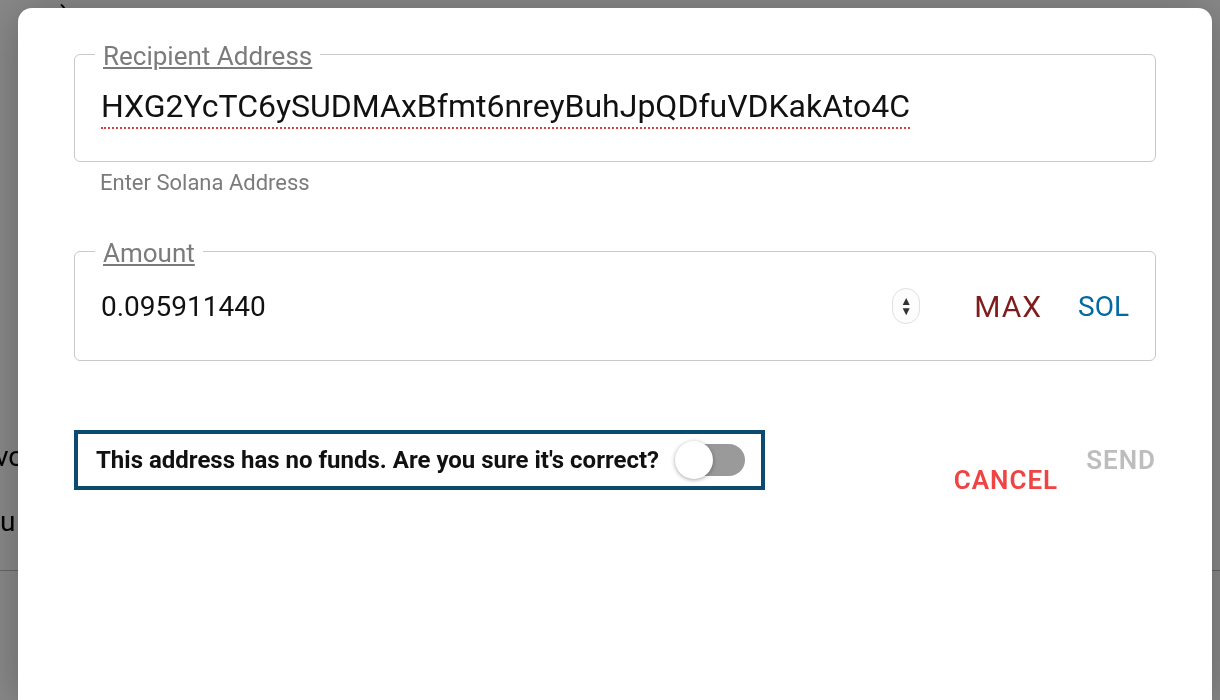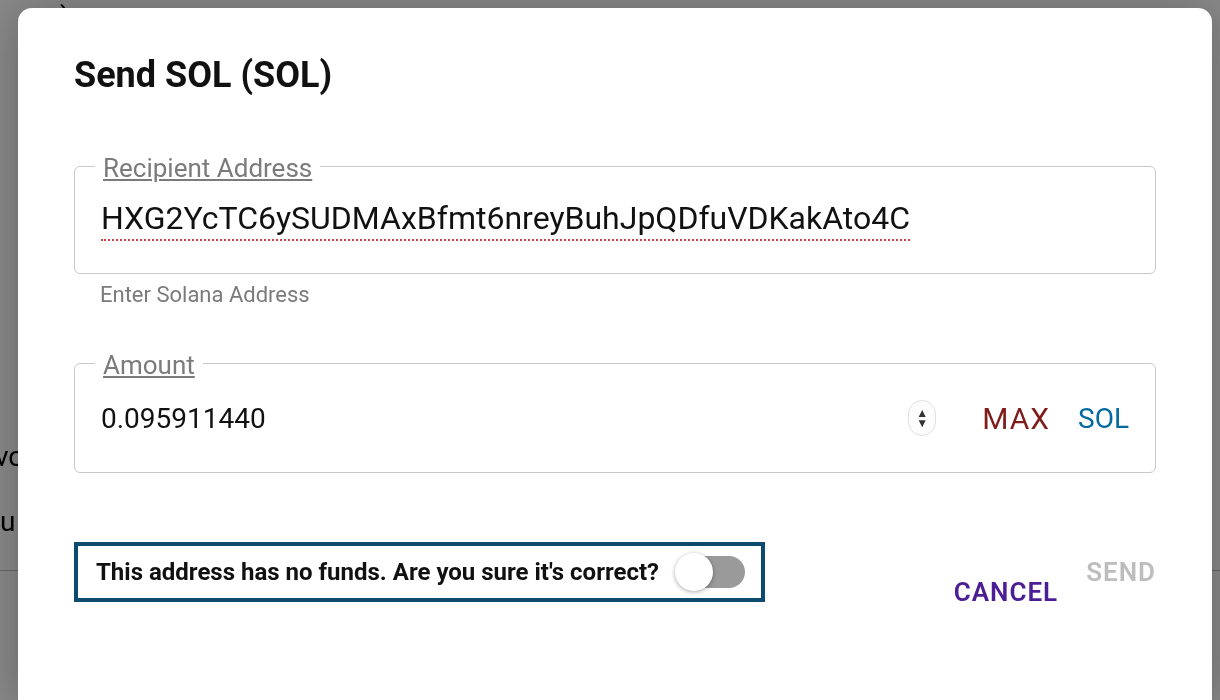--- a/index.html
+++ b/index.html
@@ -64,20 +64,21 @@
       font-size: 26px;
       text-decoration: underline;
     }
     .field-input-row {
       display: flex;
       align-items: center;
       height: 106px;
     }
     .field-input-row.shorter {
       height: 108px;
+      gap: 8px;
     }
     .addr-text {
       font-size: 32px;
       color: #111;
       border-bottom: 2px dotted #d64040;
       padding-bottom: 2px;
       line-height: 1.2;
       white-space: nowrap;
     }
     .field-help {
@@ -160,33 +161,32 @@
       background: #fff;
       border-radius: 50%;
       box-shadow: 0 1px 4px rgba(0,0,0,0.35);
     }
     .footer-spacer { flex: 1; }
     .footer-btn {
       font-size: 26px;
       font-weight: 600;
       letter-spacing: 1px;
     }
-    .cancel-btn { color: #4c1d95; margin-top: 40px; }
+    .cancel-btn { color: #ef4444; margin-top: 40px; }
     .send-btn { color: #bdbdbd; }
   </style>
 </head>
 <body>
 
 <div class="backdrop-text txt1">)</div>
 <div class="backdrop-text txt2">vo</div>
 <div class="backdrop-text txt3">u</div>
 <div class="backdrop-line"></div>
 
 <div class="modal">
-  <h1 class="modal-title">Send SOL (SOL)</h1>
 
   <div class="field">
     <span class="field-legend">Recipient Address</span>
     <div class="field-input-row">
       <span class="addr-text">HXG2YcTC6ySUDMAxBfmt6nreyBuhJpQDfuVDKakAto4C</span>
     </div>
   </div>
   <div class="field-help">Enter Solana Address</div>
 
   <div class="field">

